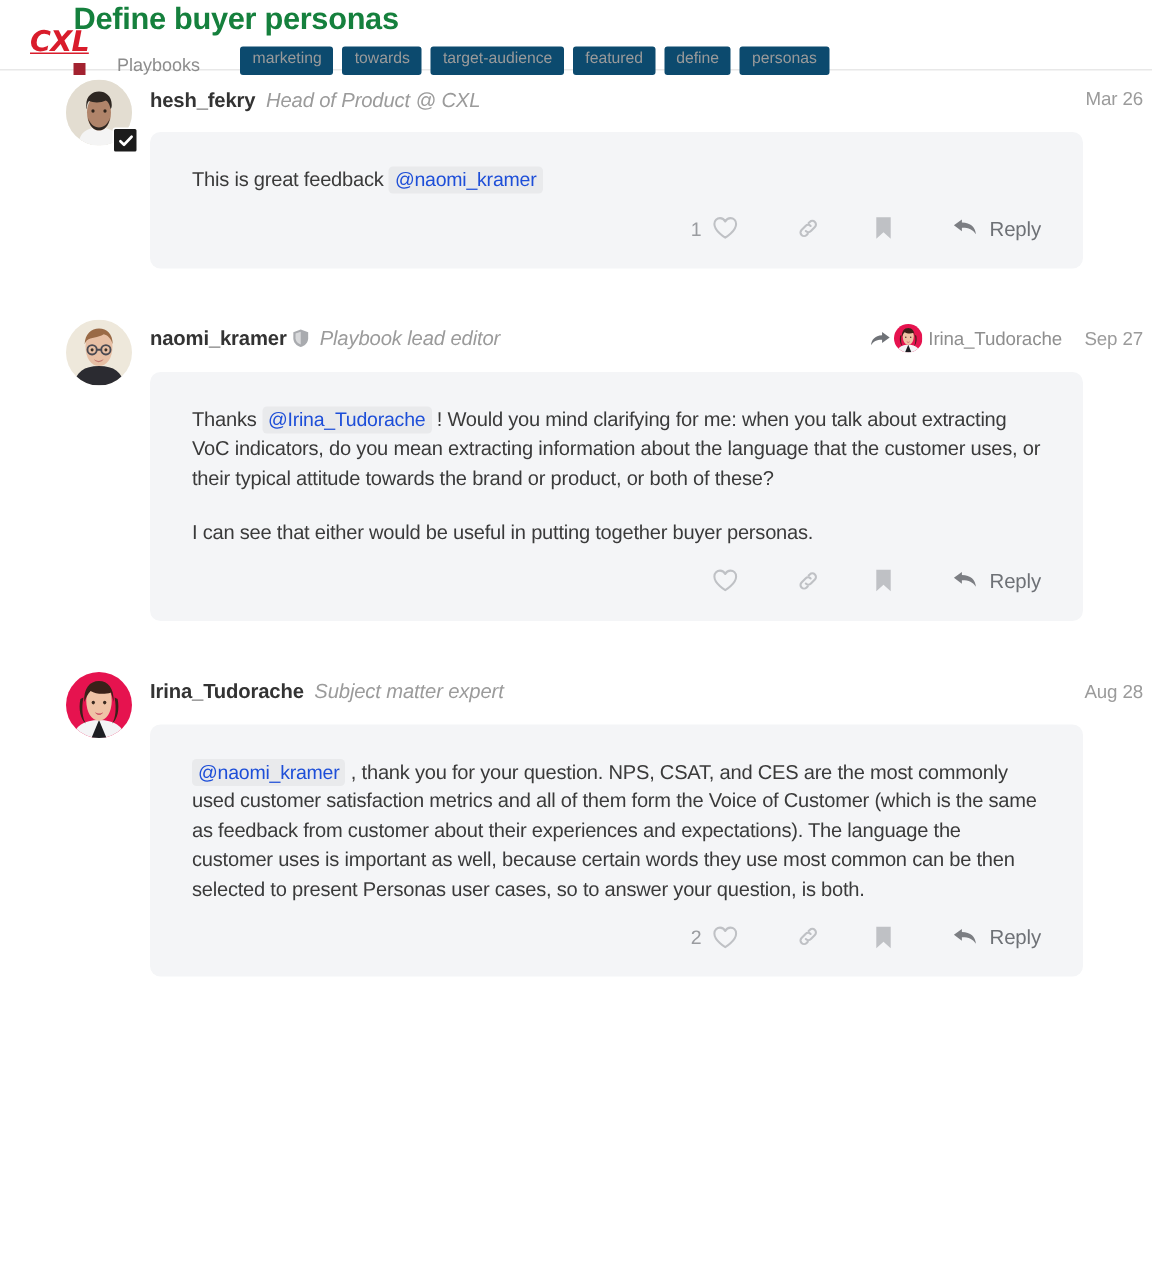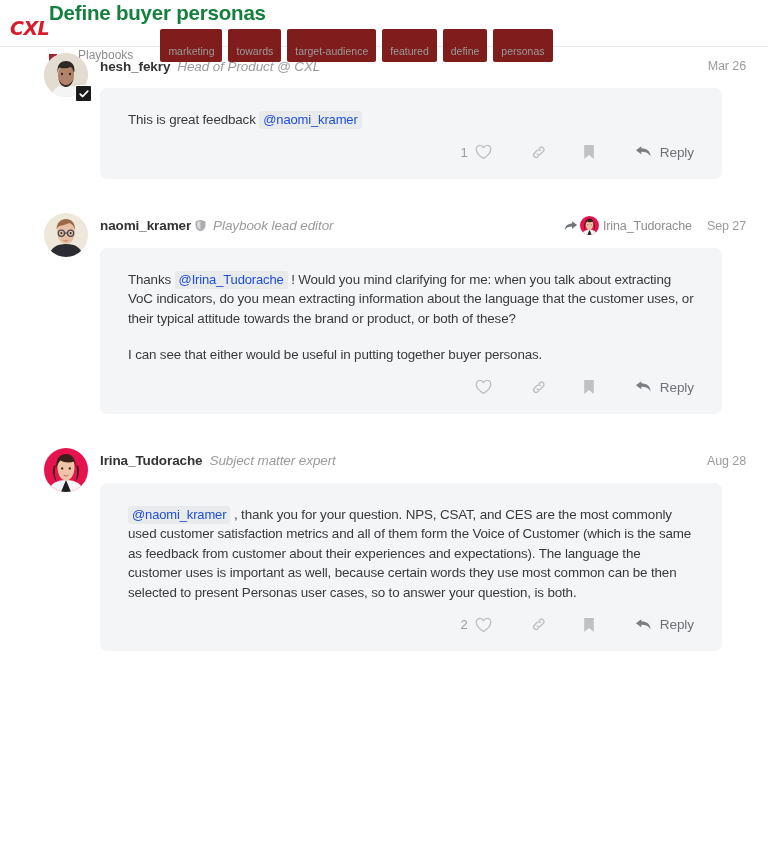--- a/index.html
+++ b/index.html
@@ -20,28 +20,29 @@
   .page-header {
     position: relative;
     height: 47px;
     border-bottom: 1px solid #e8e8e8;
     box-sizing: border-box;
     padding: 0;
     background: #fff;
   }
   .brand-logo {
     position: absolute;
-    left: 10px;
+    left: 20px;
     top: 17px;
     font-family: "DejaVu Sans", sans-serif;
     font-weight: 700;
     font-style: italic;
     font-size: 19px;
     letter-spacing: -0.5px;
     color: #d91c2b;
+    text-decoration: underline;
   }
   .header-title {
     position: absolute;
     left: 49px;
     top: 1px;
     font-size: 20.5px;
     font-weight: 700;
     color: #15803d;
     letter-spacing: -0.2px;
     white-space: nowrap;
@@ -64,44 +65,44 @@
     vertical-align: middle;
   }
   .cat-label {
     font-size: 12px;
     color: #8d8d8d;
     margin-right: 11px;
     vertical-align: middle;
   }
   .tag-pill {
     display: inline-block;
-    background: #7f1d1d;
+    background: #0c4a6e;
     color: #9a9a9a;
     font-size: 10.5px;
-    padding: 17px 8px 4px;
+    padding: 3px 8px 4px;
     border-radius: 2px;
     margin-right: 6px;
     line-height: 1.1;
   }
 
   
   .thread {
     padding: 0;
   }
   .comment {
     position: relative;
     padding-left: 44px;
   }
   .comment-head {
     position: relative;
     display: flex;
     align-items: center;
     height: 26px;
     padding-left: 56px;
-    padding-right: 22px;
+    padding-right: 6px;
   }
   .avatar {
     position: absolute;
     left: 0px;
     top: 0px;
     width: 44px;
     height: 44px;
     border-radius: 50%;
     overflow: hidden;
   }

